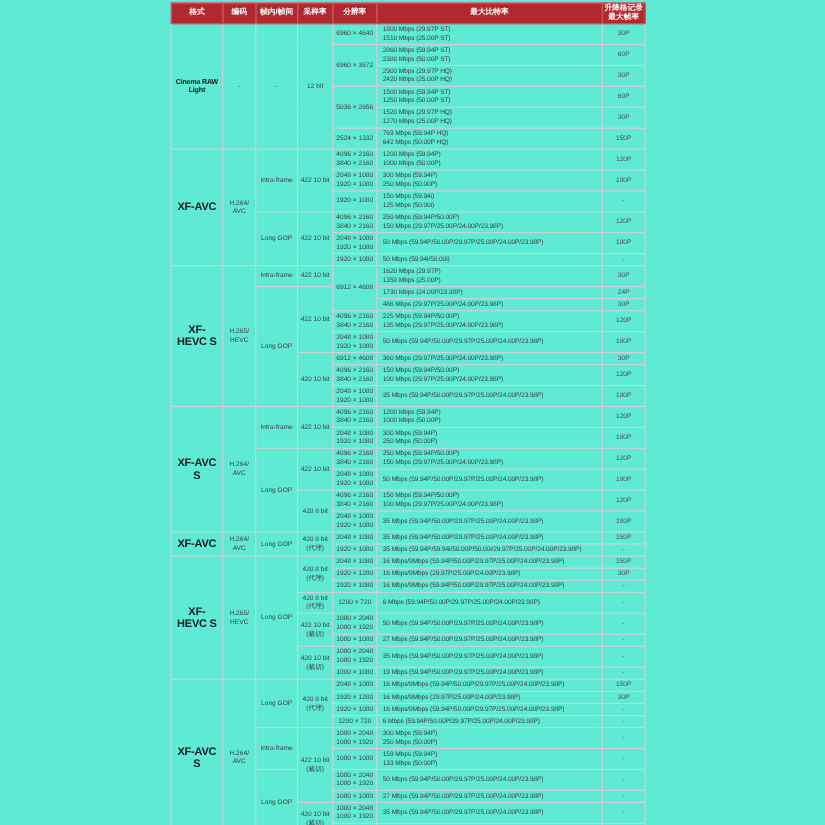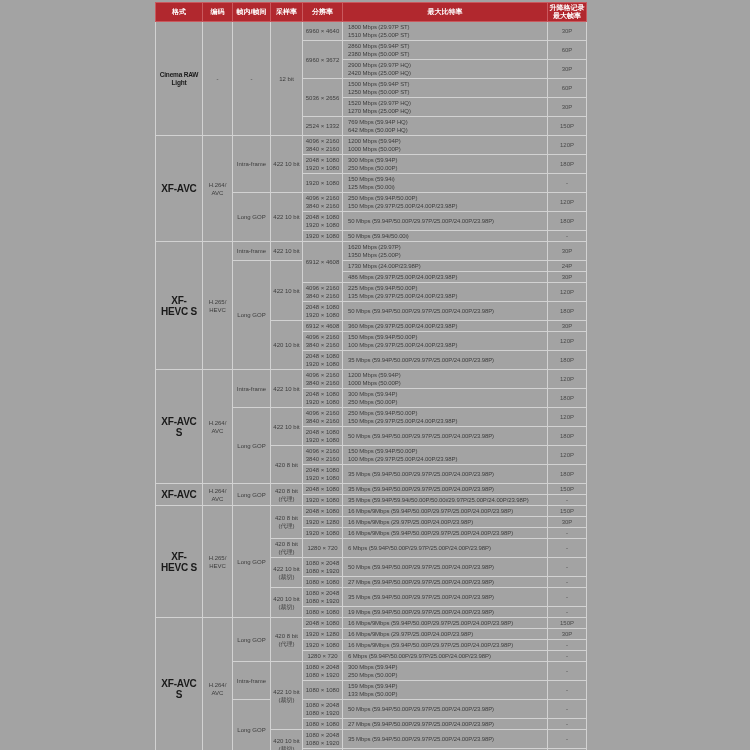--- a/index.html
+++ b/index.html
@@ -1,21 +1,21 @@
 <!DOCTYPE html>
 <html><head>
 <meta charset="utf-8">
 <style>
   html, body { margin: 0; padding: 0; background: #ffffff; }
   body {
     width: 750px; height: 750px;
     font-family: "Liberation Sans", "DejaVu Sans", sans-serif;
     -webkit-font-smoothing: antialiased;
   }
-  .page { position: relative; width: 750px; height: 750px; background: #a3a3a3; overflow: hidden; }
+  .page { position: relative; width: 750px; height: 750px; background: #5eead4; overflow: hidden; }
 
   table.spec-table {
     position: absolute; left: 155px; top: 2px;
     width: 431px;
     border-collapse: collapse;
     table-layout: fixed;
   }
   .spec-table th {
     background: #b1282e;
     color: #ffffff;

